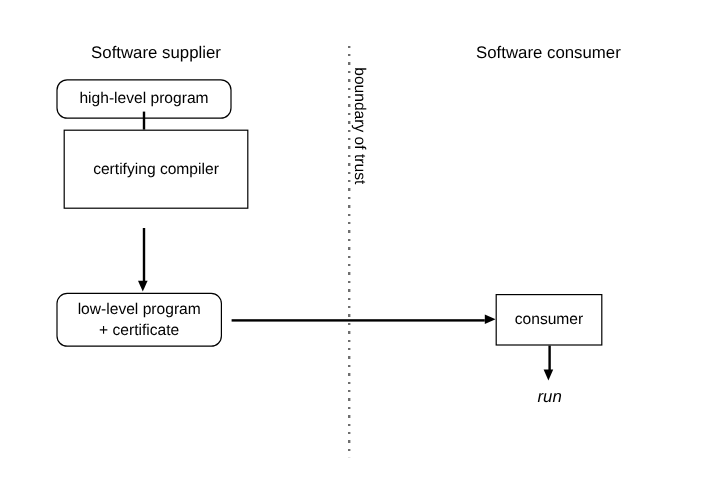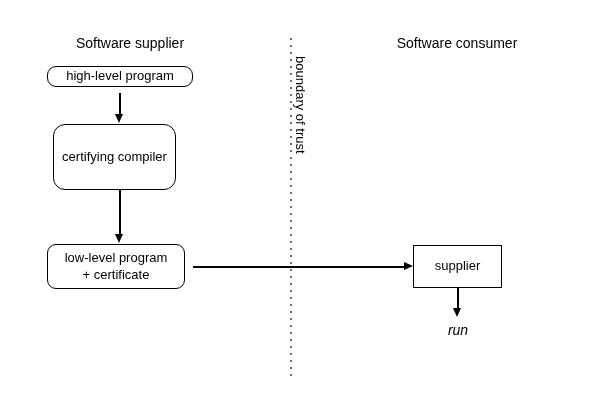--- a/index.html
+++ b/index.html
@@ -87,30 +87,30 @@
   }
 </style>
 </head>
 <body>
 
 <div class="canvas">
 
   <div class="col-title" style="left:30px; top:35px;">Software supplier</div>
   <div class="col-title" style="left:357px; top:35px;">Software consumer</div>
 
-  <div class="node rounded" style="left:47px; top:66px; width:146px; height:21px;">
+  <div class="node rounded" style="left:47px; top:66px; width:146px; height:33px;">
     <span class="node-label">high-level program</span>
   </div>
 
   <div>
     <div class="vline" style="left:119px; top:93px; height:22px;"></div>
     <div class="arrowhead-down" style="left:115px; top:114px;"></div>
   </div>
 
-  <div class="node" style="left:53px; top:124px; width:123px; height:66px;border-radius:12px;">
+  <div class="node" style="left:53px; top:108px; width:154px; height:66px;">
     <span class="node-label">certifying compiler</span>
   </div>
 
   <div>
     <div class="vline" style="left:119px; top:190px; height:45px;"></div>
     <div class="arrowhead-down" style="left:115px; top:234px;"></div>
   </div>
 
   <div class="node rounded" style="left:47px; top:244px; width:138px; height:45px;">
     <span class="node-label">low-level program
@@ -119,21 +119,21 @@
 
   <div>
     <div class="hline" style="left:193px; top:266px; width:211px;"></div>
     <div class="arrowhead-right" style="left:404px; top:262px;"></div>
   </div>
 
   <div class="dotted-vline" style="left:290px; top:38px; height:343px;"></div>
   <div class="boundary-label" style="left:293px; top:56px;">boundary of trust</div>
 
   <div class="node" style="left:413px; top:245px; width:89px; height:43px;">
-    <span class="node-label">supplier</span>
+    <span class="node-label">consumer</span>
   </div>
 
   <div>
     <div class="vline" style="left:457px; top:288px; height:21px;"></div>
     <div class="arrowhead-down" style="left:453px; top:308px;"></div>
   </div>
 
   <div class="run-label" style="left:408px; top:322px;font-style:italic;">run</div>
 
 </div>

